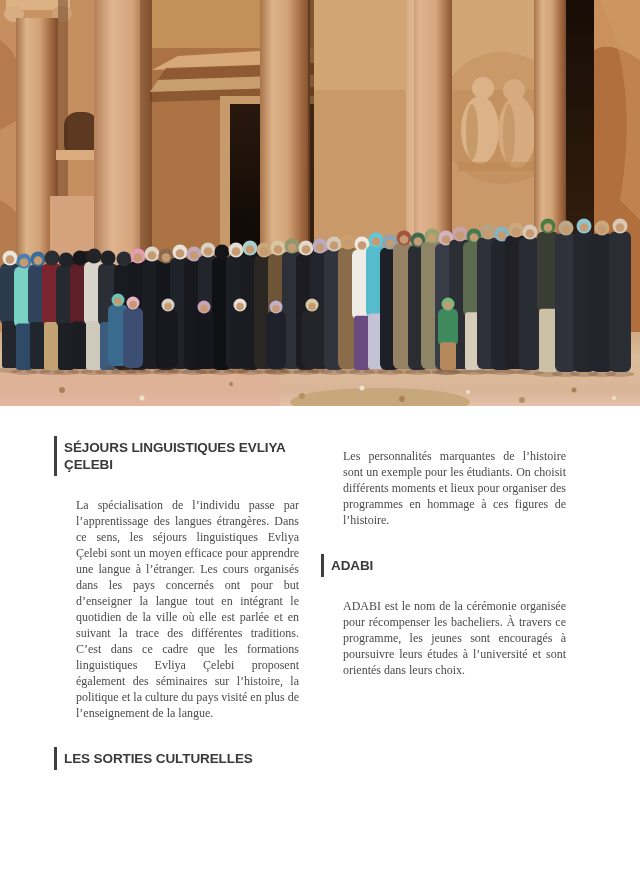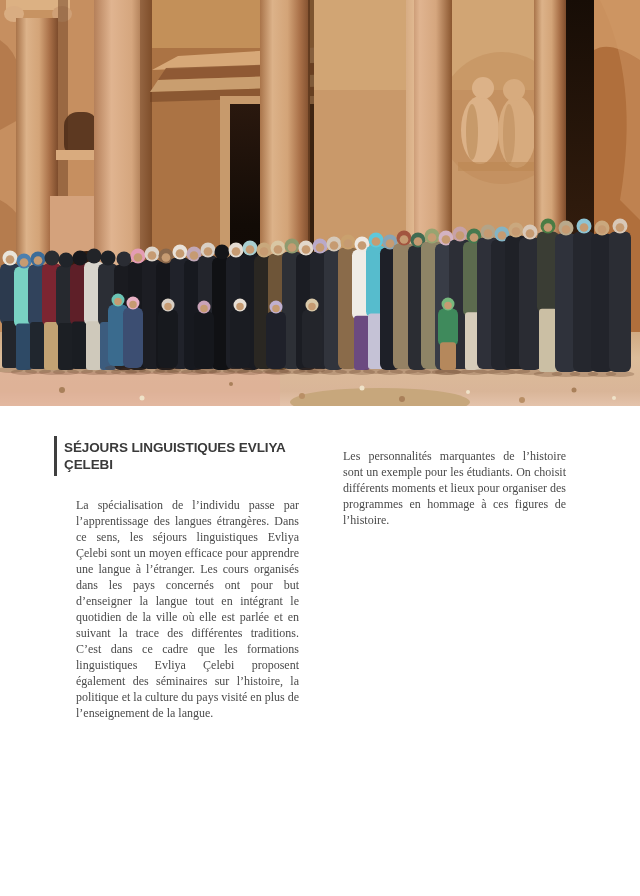--- a/index.html
+++ b/index.html
@@ -357,21 +357,26 @@
     </svg>
   </div>
 
   <div class="content">
     <div class="col">
       <section class="section">
         <h2 class="sec-heading">SÉJOURS LINGUISTIQUES EVLIYA ÇELEBI</h2>
         <p class="sec-body" lang="fr">La spécialisation de l’individu passe par l’apprentissage des langues étrangères. Dans ce sens, les séjours linguistiques Evliya Çelebi sont un moyen efficace pour apprendre une langue à l’étranger. Les cours organisés dans les pays concernés ont pour but d’enseigner la langue tout en intégrant le quotidien de la ville où elle est parlée et en suivant la trace des différentes traditions. C’est dans ce cadre que les formations linguistiques Evliya Çelebi proposent également des séminaires sur l’histoire, la politique et la culture du pays visité en plus de l’enseignement de la langue.</p>
       </section>
       <section class="section">
+        <h2 class="sec-heading">LES SORTIES CULTURELLES</h2>
       </section>
     </div>
     <div class="col">
       <section class="section">
         <p class="sec-body" lang="fr">Les personnalités marquantes de l’histoire sont un exemple pour les étudiants. On choisit différents moments et lieux pour organiser des programmes en hommage à ces figures de l’histoire.</p>
       </section>
+      <section class="section">
+        <h2 class="sec-heading">ADABI</h2>
+        <p class="sec-body" lang="fr">ADABI est le nom de la cérémonie organisée pour récompenser les bacheliers. À travers ce programme, les jeunes sont encouragés à poursuivre leurs études à l’université et sont orientés dans leurs choix.</p>
+      </section>
     </div>
   </div>
 </div>
 
 </body></html>

